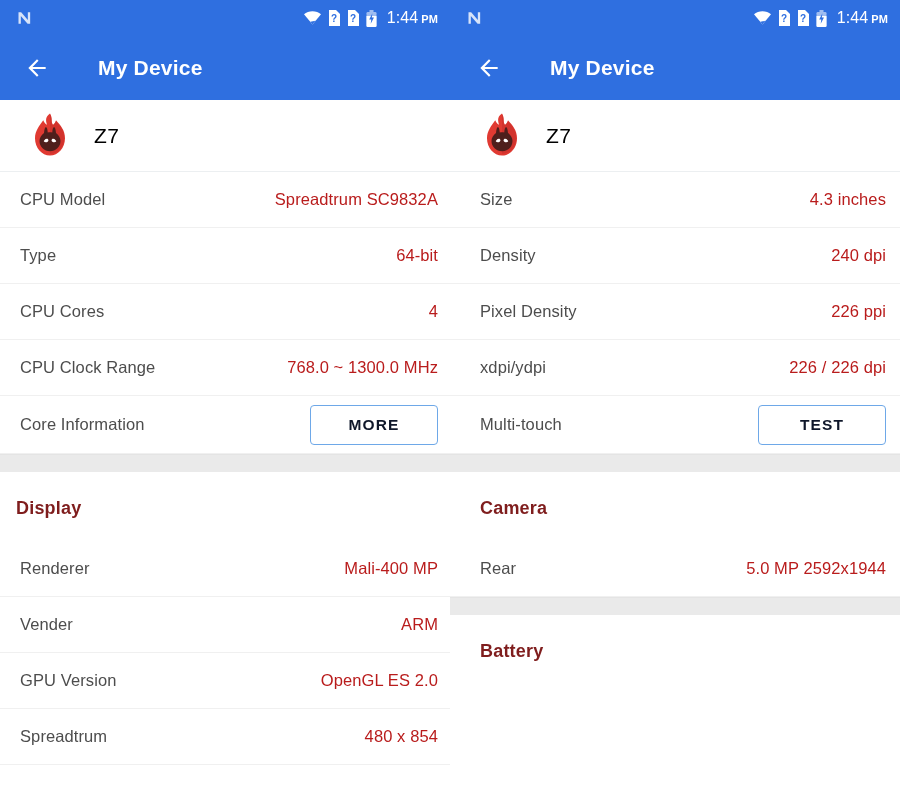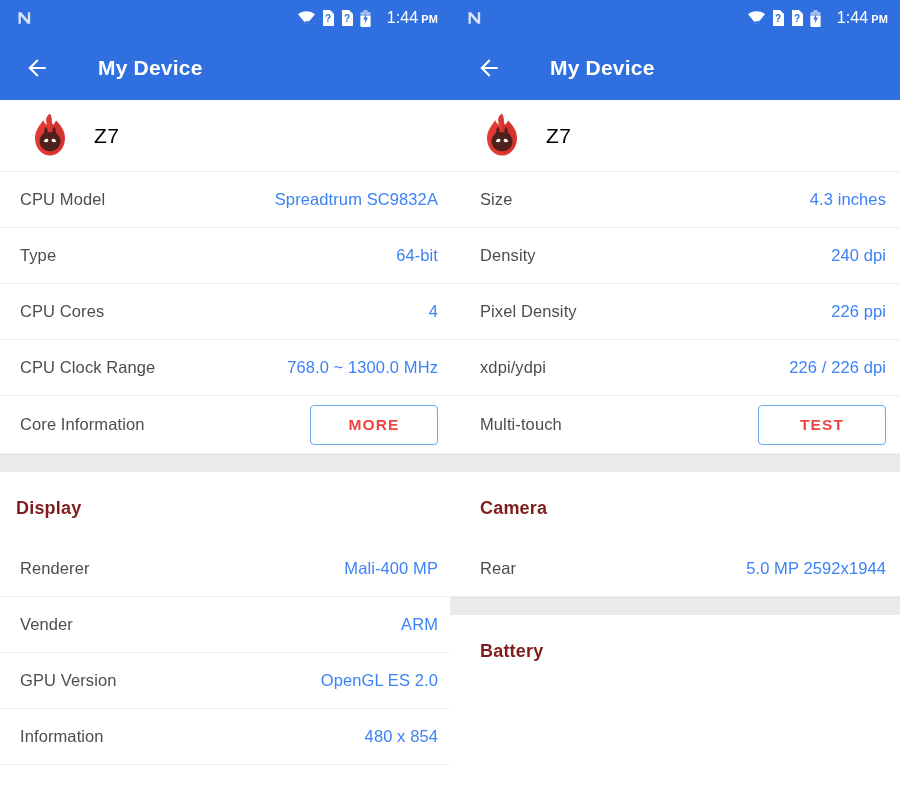--- a/index.html
+++ b/index.html
@@ -17,21 +17,21 @@
     height: 36px; background: #2f6fe0;
     display: flex; align-items: center;
     padding: 0 12px 0 16px; color: #fff;
   }
   .sb-left { display: flex; align-items: center; }
   .sb-right { margin-left: auto; display: flex; align-items: center; gap: 7px; }
   .nlogo { width: 20px; height: 20px; opacity: .95; }
   .sb-icon { display: block; }
   .sb-time {
     font-size: 16px; font-weight: 500; letter-spacing: .1px;
-    margin-left: 9px; display: flex; align-items: baseline;
+    margin-left: 3px; display: flex; align-items: baseline;
   }
   .sb-ampm { font-size: 11px; font-weight: 600; margin-left: 3px; }
 
   
   .appbar {
     height: 64px; background: #2f6fe0;
     display: flex; align-items: center; padding-left: 24px; color: #fff; gap: 20px;
   }
   .appbar.pad-r { padding-left: 26px; }
   .back-arrow { width: 26px; height: 26px; flex: 0 0 auto; cursor: pointer; }
@@ -52,25 +52,25 @@
   
   .rows { background: #fff; }
   .row {
     display: flex; align-items: center; justify-content: space-between;
     height: 56px; padding: 0 12px 0 20px;
     border-bottom: 1px solid #f0f0f0;
   }
   .rows.right .row { padding: 0 14px 0 30px; }
   .row.tall { height: 58px; }
   .row-label { font-size: 16.5px; color: #4d4d4d; letter-spacing: .1px; }
-  .row-value { font-size: 16.5px; color: #3b82f6; text-align: center; letter-spacing: .1px; }
+  .row-value { font-size: 16.5px; color: #b91c1c; text-align: center; letter-spacing: .1px; }
 
   .outline-btn {
     border: 1px solid #6ea8e8; border-radius: 4px;
-    color: #ef4444; background: #fff;
+    color: #0f172a; background: #fff;
     font-size: 15.5px; font-weight: bold; letter-spacing: 1.1px;
     padding: 10px 0; width: 128px; text-align: center;
     font-family: "Liberation Sans", sans-serif; cursor: pointer;
   }
 
   
   .band { height: 18px; background: #eaeaea; border-top: 1px solid #e4e4e4; }
   .section-head {
     font-size: 18px; font-weight: bold; color: #7f1d1d;
     padding: 26px 0 22px 16px; background: #fff; letter-spacing: .2px;
@@ -166,21 +166,21 @@
         </div>
         <div class="row">
           <div class="row-label">Vender</div>
           <div class="row-value">ARM</div>
         </div>
         <div class="row">
           <div class="row-label">GPU Version</div>
           <div class="row-value">OpenGL ES 2.0</div>
         </div>
         <div class="row">
-          <div class="row-label">Information</div>
+          <div class="row-label">Spreadtrum</div>
           <div class="row-value">480 x 854</div>
         </div>
       </div>
   </div>
 
   <div class="panel">
 
     <div class="statusbar">
       <div class="sb-left">
         <svg class="nlogo" viewBox="0 0 24 24">

